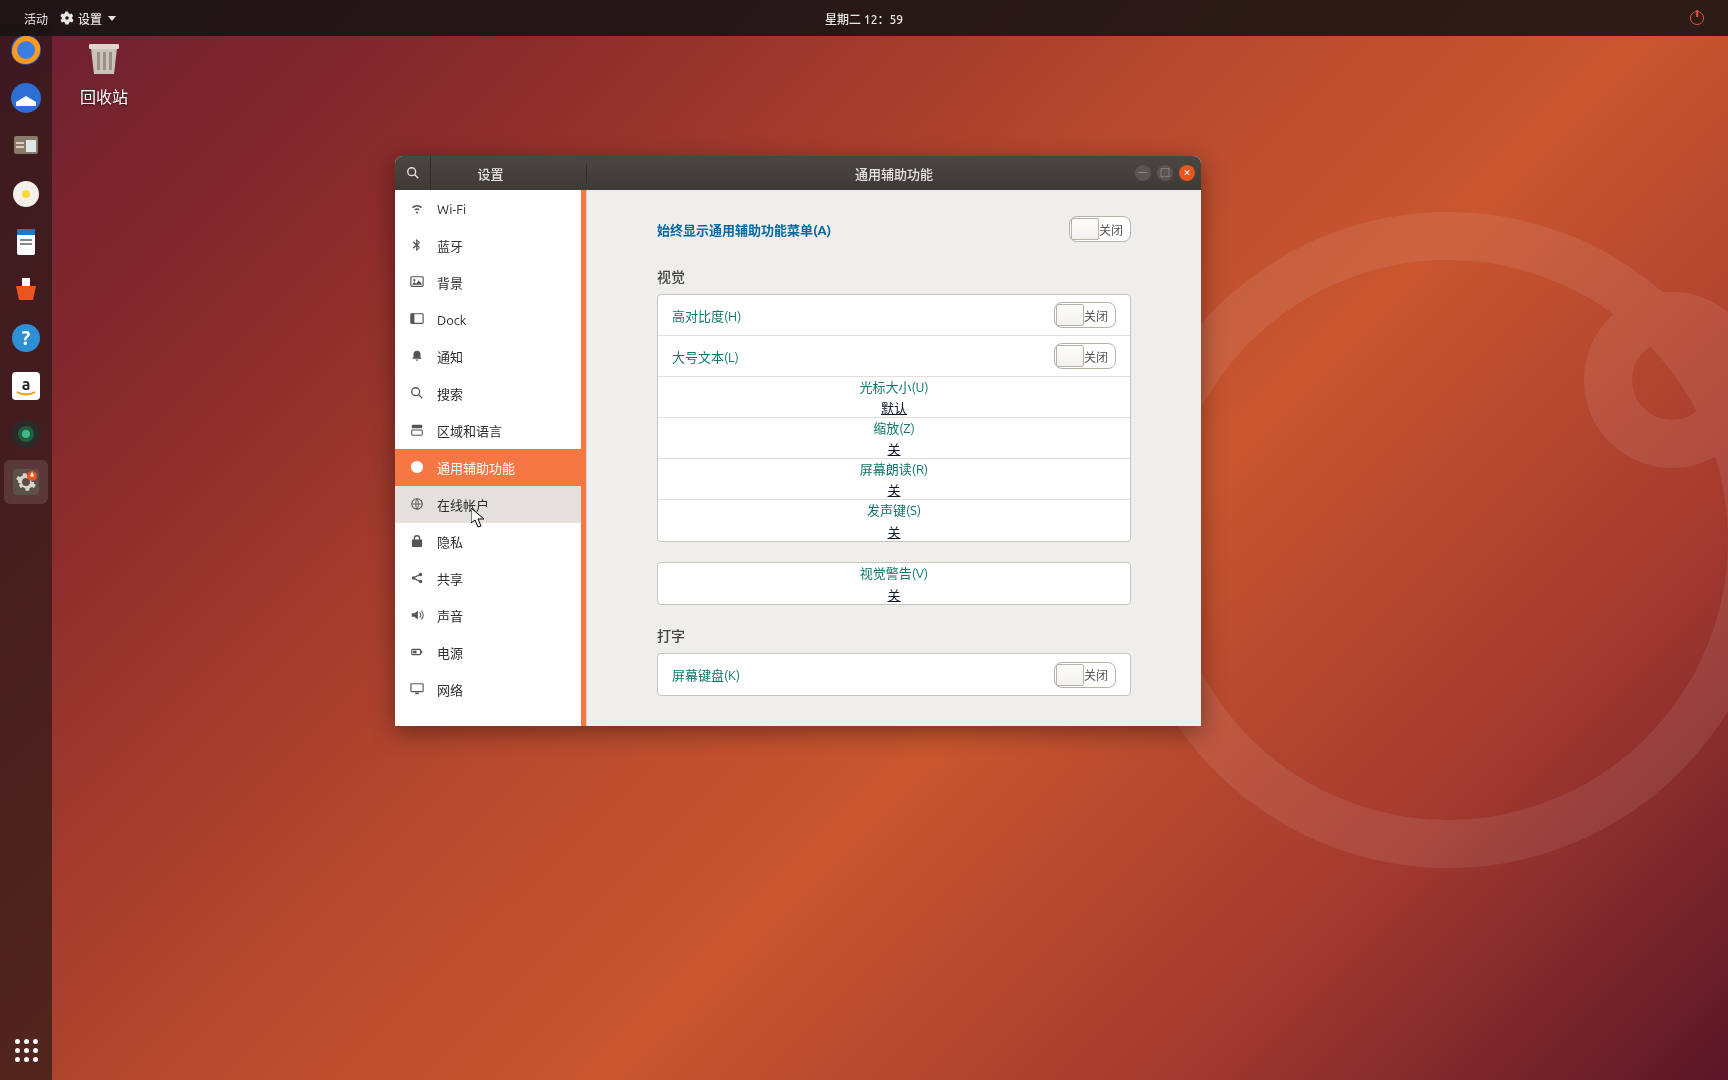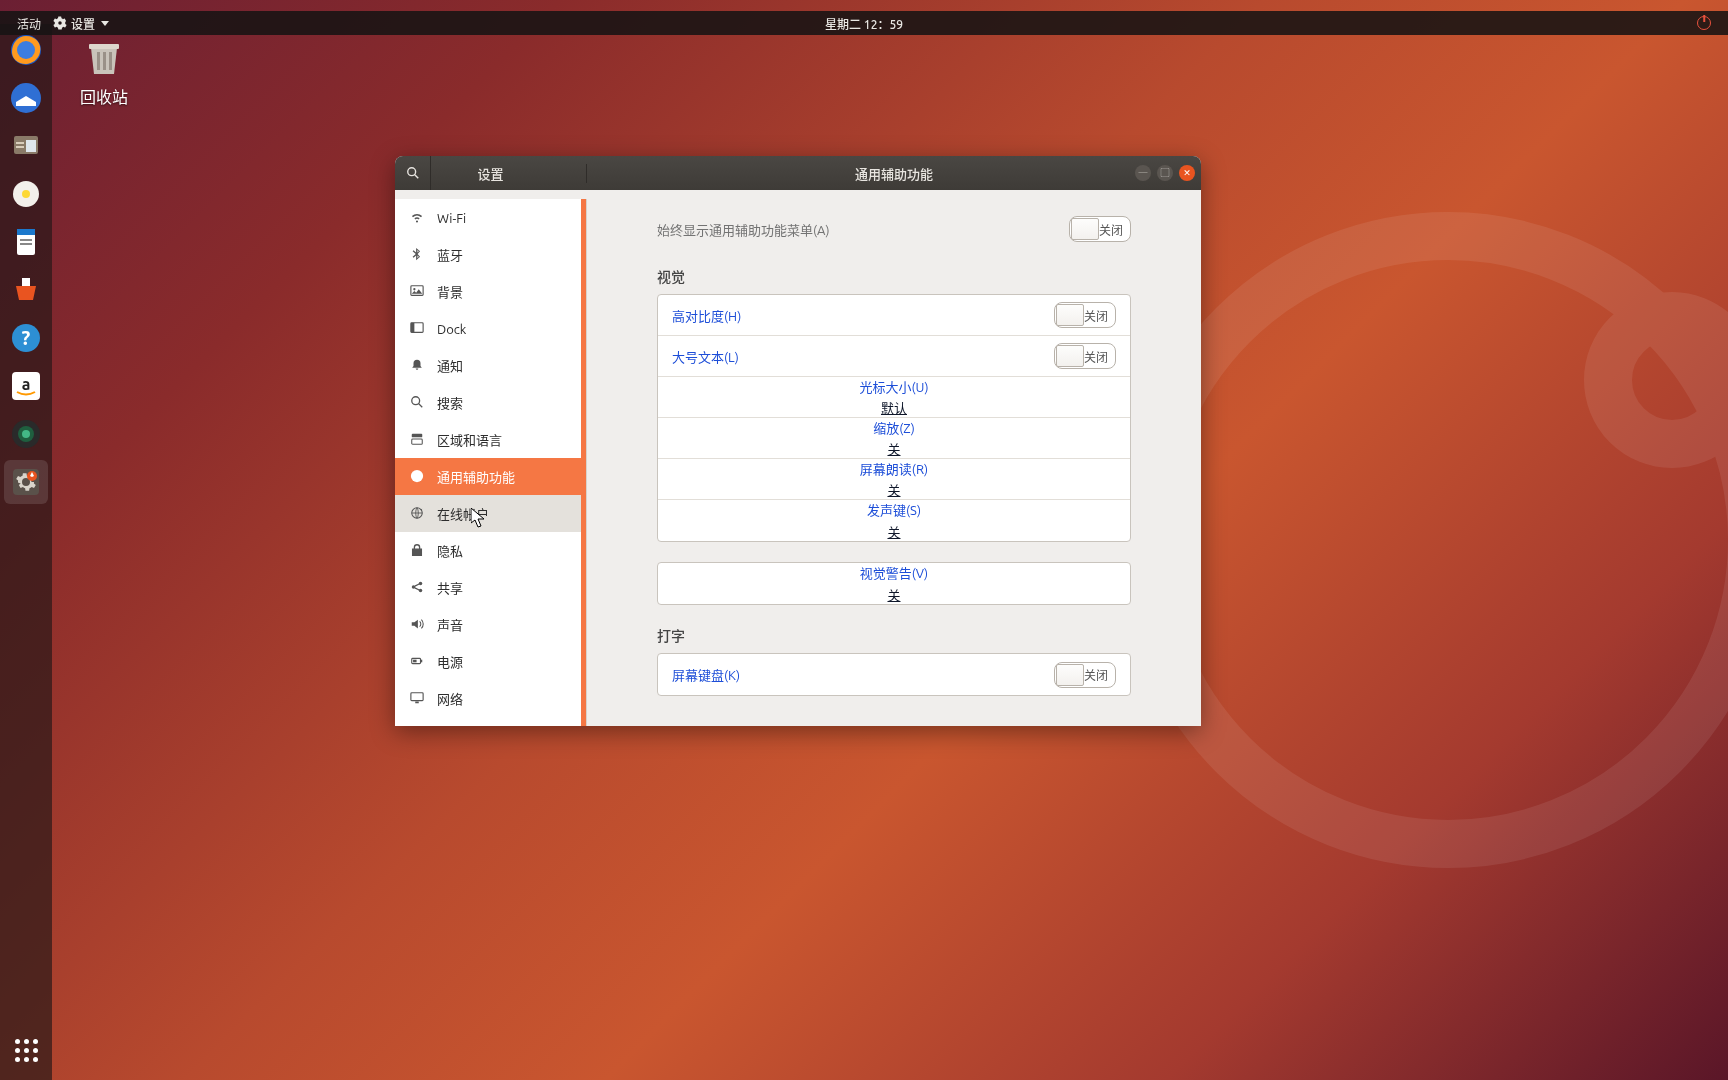--- a/index.html
+++ b/index.html
@@ -1,18 +1,18 @@
 <!DOCTYPE html>
 <html><head>
 <meta charset="utf-8">
 <style>
 * { margin: 0; padding: 0; box-sizing: border-box; }
 body { font-family: "Ubuntu", "Noto Sans CJK SC", sans-serif; font-size: 13px; width: 1728px; height: 1080px; overflow: hidden; position: relative; background: linear-gradient(135deg, #6b1f33 0%, #8a2b2b 20%, #b84a2e 45%, #c9562f 60%, #a43a2f 80%, #5a1628 100%); }
 .wallpaper-glyph { position: absolute; right: -120px; top: 50%; transform: translateY(-50%); width: 800px; height: 800px; opacity: 0.08; }
-.topbar { position: absolute; top: 11px; left: 0; right: 0; height: 24px; background: rgba(23,19,19,0.88); color: #e9e7e3; display: flex; align-items: center; padding: 0 17px; font-size: 12px; z-index: 10; }
+.topbar { position: absolute; top: 0; left: 0; right: 0; height: 36px; background: rgba(23,19,19,0.88); color: #e9e7e3; display: flex; align-items: center; padding: 0 24px; font-size: 12px; z-index: 10; }
 .topbar .left { display: flex; gap: 12px; align-items: center; }
 .topbar .center { position: absolute; left: 50%; transform: translateX(-50%); display: flex; align-items: flex-start; gap: 4px; font-weight: 500; }
 .topbar .right { margin-left: auto; display: flex; gap: 10px; align-items: center; }
 .topbar .app { display: flex; align-items: center; gap: 4px; font-weight: 500; }
 .tri { display: inline-block; width: 0; height: 0; border-left: 4px solid transparent; border-right: 4px solid transparent; border-top: 5px solid #e9e7e3; margin-left: 2px; }
 .power-icon { width: 14px; height: 14px; border: 1.5px solid #e9523d; border-radius: 50%; position: relative; display: inline-block; }
 .power-icon::after { content: ""; position: absolute; top: -2px; left: 50%; transform: translateX(-50%); width: 1.5px; height: 7px; background: #e9523d; }
 .dock { position: absolute; left: 0; top: 24px; bottom: 0; width: 52px; background: rgba(37,24,24,0.68); z-index: 5; }
 .dock .icon { width: 44px; height: 44px; margin: 4px; border-radius: 6px; display: flex; align-items: center; justify-content: center; font-size: 22px; color: #fff; position: relative; }
 .dock .icon.active { background: rgba(255,255,255,0.12); }
@@ -23,36 +23,36 @@
 .trash { width: 40px; height: 40px; margin: 0 auto 6px; display: flex; align-items: center; justify-content: center; }
 .window { position: absolute; left: 395px; top: 156px; width: 806px; height: 570px; border-radius: 8px 8px 0 0; overflow: hidden; box-shadow: 0 6px 24px rgba(0,0,0,0.4); display: flex; flex-direction: column; background: #f0eeec; }
 .titlebar { height: 34px; background: linear-gradient(#4a4743, #3e3b37); display: flex; align-items: center; position: relative; color: #e8e5e0; font-size: 13px; }
 .titlebar .seg { flex: 1; text-align: center; font-weight: 500; }
 .titlebar .seg.sidebar-title { flex: 0 0 192px; border-right: 1px solid #2f2c29; }
 .titlebar .search-btn { position: absolute; left: 0; top: 0; width: 36px; height: 34px; display: flex; align-items: center; justify-content: center; border-right: 1px solid #2f2c29; }
 .winctrl { position: absolute; right: 6px; top: 50%; transform: translateY(-50%); display: flex; gap: 6px; }
 .winbtn { width: 16px; height: 16px; border-radius: 50%; background: #5a5550; display: flex; align-items: center; justify-content: center; font-size: 9px; line-height: 1; color: #cfccc6; }
 .winbtn.close { background: #e95420; color: #fff; }
 .body { flex: 1; display: flex; overflow: hidden; }
-.sidebar { width: 192px; background: #fff; border-right: 1px solid #d7d3cd; position: relative; overflow-y: auto; margin-top: 9px; }
+.sidebar { width: 192px; background: #fff; border-right: 1px solid #d7d3cd; position: relative; overflow-y: auto; }
 .sidebar::after { content: ""; position: absolute; right: 0; top: 0; bottom: 0; width: 5px; background: #f57744; }
 .side-item { height: 37px; display: flex; align-items: center; gap: 12px; padding: 0 14px; color: #2d2d2d; font-size: 13px; cursor: pointer; }
 .side-item.hover { background: #e4e1dc; }
 .side-item.selected { background: #f57744; color: #fff; }
 .side-item .si-icon { width: 16px; text-align: center; color: #555; flex-shrink: 0; }
 .side-item.selected .si-icon { color: #fff; }
 .content { flex: 1; overflow-y: auto; padding: 26px 70px 20px 70px; background: #f0eeec; }
 .top-row { display: flex; align-items: center; margin-bottom: 24px; }
-.top-row .label { flex: 1; color: #737373; font-size: 13px; }
+.top-row .label { flex: 1; color: #0369a1; font-size: 13px; font-weight: bold; }
 .section-h { font-size: 14px; color: #444; font-weight: 500; margin: 12px 0 8px; }
 .group { background: #fff; border: 1px solid #c9c4bd; border-radius: 4px; margin-bottom: 20px; }
 .row { display: flex; align-items: center; height: 41px; padding: 0 14px; border-bottom: 1px solid #e2ded8; }
 .row:last-child { border-bottom: none; }
 .row.clickable { cursor: pointer; flex-direction: column; }
-.row .rlabel { flex: 1; color: #1d4ed8; font-size: 13px; }
+.row .rlabel { flex: 1; color: #0f766e; font-size: 13px; }
 .row .rvalue { color: #0f172a; font-size: 13px; text-decoration: underline; }
 .switch { width: 62px; height: 26px; border: 1px solid #b8b2aa; border-radius: 8px; background: #fff; position: relative; display: flex; align-items: center; font-size: 12px; color: #555; cursor: pointer; }
 .switch .knob { width: 28px; height: 22px; background: linear-gradient(#fdfdfc,#f3f1ee); border: 1px solid #b8b2aa; border-radius: 2px; position: absolute; left: 1px; top: 1px; }
 .switch .stext { position: absolute; right: 7px; }
 .cursor { position: absolute; left: 471px; top: 508px; pointer-events: none; z-index: 200; }
 </style>
 </head>
 <body>
 
 <svg class="wallpaper-glyph" viewBox="0 0 100 100">

